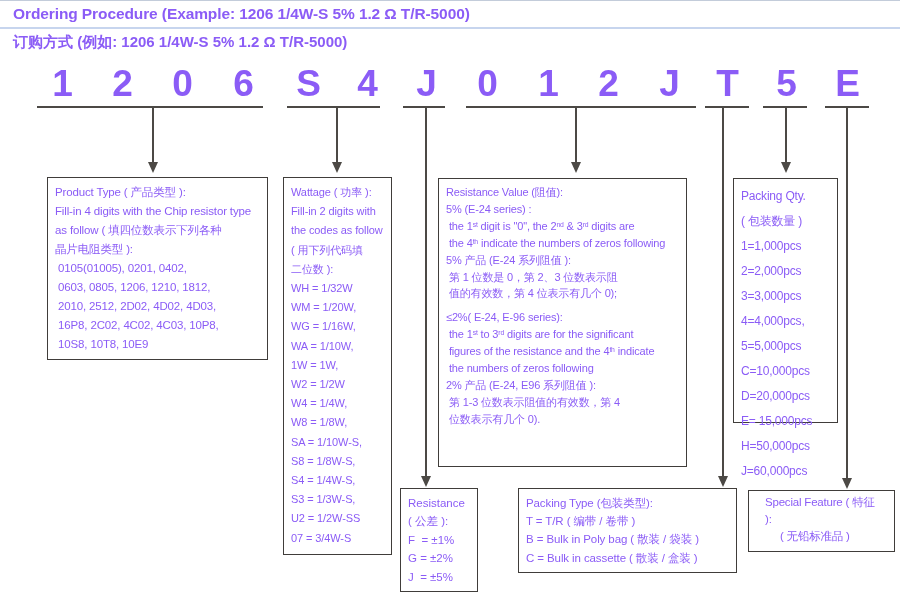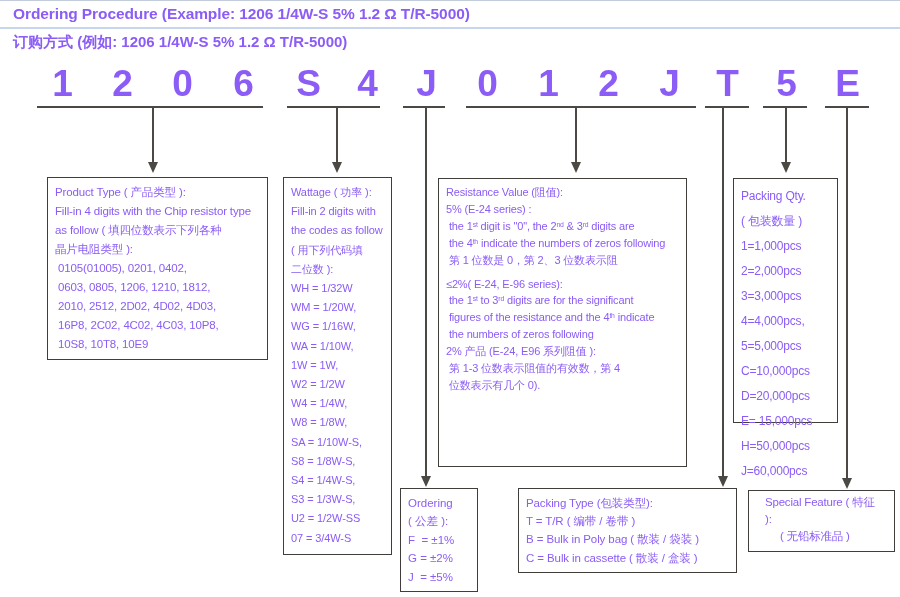--- a/index.html
+++ b/index.html
@@ -117,21 +117,23 @@
         <div class="ln">07 = 3/4W-S</div>
       </div>
   </div>
 
   <div class="bx bxC">
     <div class="bx-t">Resistance Value (阻值):</div>
     <div>
         <div class="ln">5% (E-24 series) :</div>
         <div class="ln">&nbsp;the 1<sup>st</sup> digit is "0", the 2<sup>nd</sup> &amp; 3<sup>rd</sup> digits are</div>
         <div class="ln">&nbsp;the 4<sup>th</sup> indicate the numbers of zeros following</div>
+        <div class="ln">5% 产品 (E-24 系列阻值 ):</div>
         <div class="ln">&nbsp;第 1 位数是 0，第 2、3 位数表示阻</div>
+        <div class="ln">&nbsp;值的有效数，第 4 位表示有几个 0);</div>
       </div>
     <div class="sec2">
         <div class="ln">≤2%( E-24, E-96 series):</div>
         <div class="ln">&nbsp;the 1<sup>st</sup> to 3<sup>rd</sup> digits are for the significant</div>
         <div class="ln">&nbsp;figures of the resistance and the 4<sup>th</sup> indicate</div>
         <div class="ln">&nbsp;the numbers of zeros following</div>
         <div class="ln">2% 产品 (E-24, E96 系列阻值 ):</div>
         <div class="ln">&nbsp;第 1-3 位数表示阻值的有效数，第 4</div>
         <div class="ln">&nbsp;位数表示有几个 0).</div>
       </div>
@@ -148,21 +150,21 @@
         <div class="ln">5=5,000pcs</div>
         <div class="ln">C=10,000pcs</div>
         <div class="ln">D=20,000pcs</div>
         <div class="ln">E= 15,000pcs</div>
         <div class="ln">H=50,000pcs</div>
         <div class="ln">J=60,000pcs</div>
       </div>
   </div>
 
   <div class="bx bxE">
-    <div class="bx-t">Ordering
+    <div class="bx-t">Resistance
 ( 公差 ):</div>
     <div>
         <div class="ln">F&nbsp;&nbsp;= ±1%</div>
         <div class="ln">G = ±2%</div>
         <div class="ln">J&nbsp;&nbsp;= ±5%</div>
       </div>
   </div>
 
   <div class="bx bxF">
     <div class="bx-t">Packing Type (包装类型):</div>

